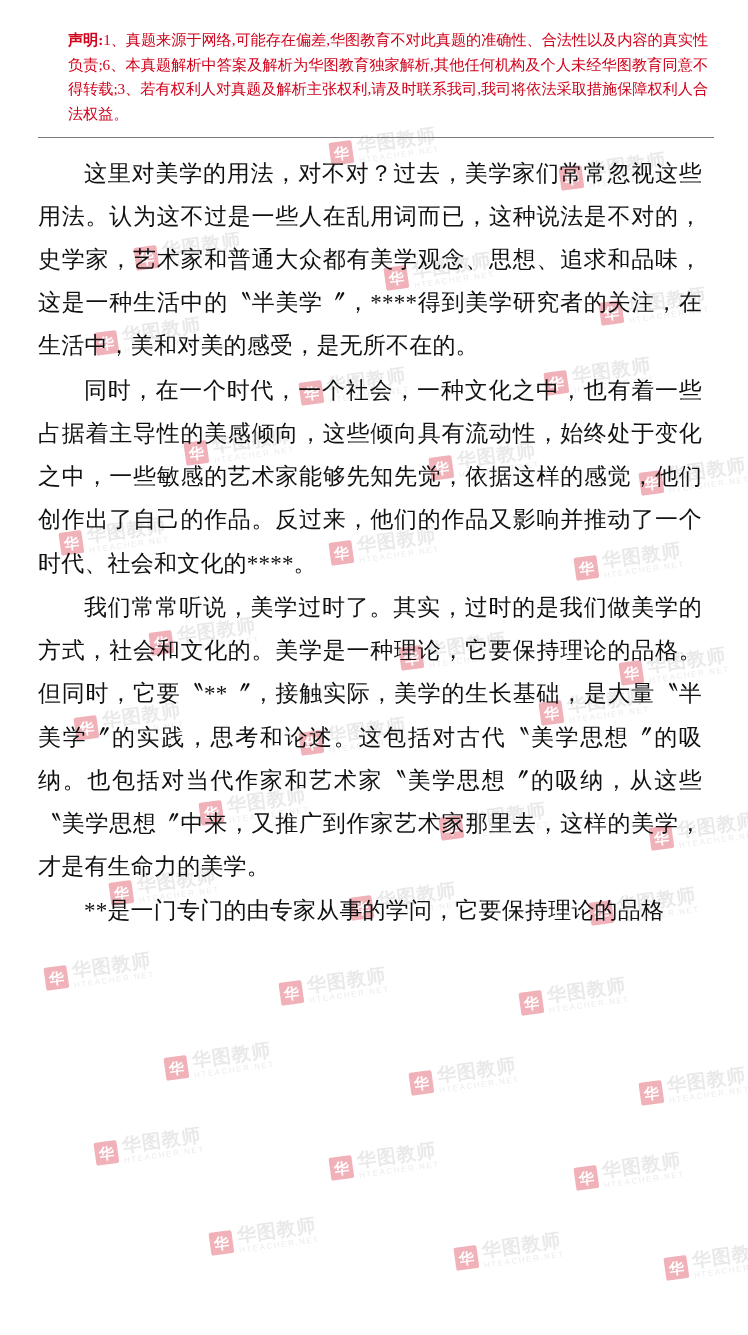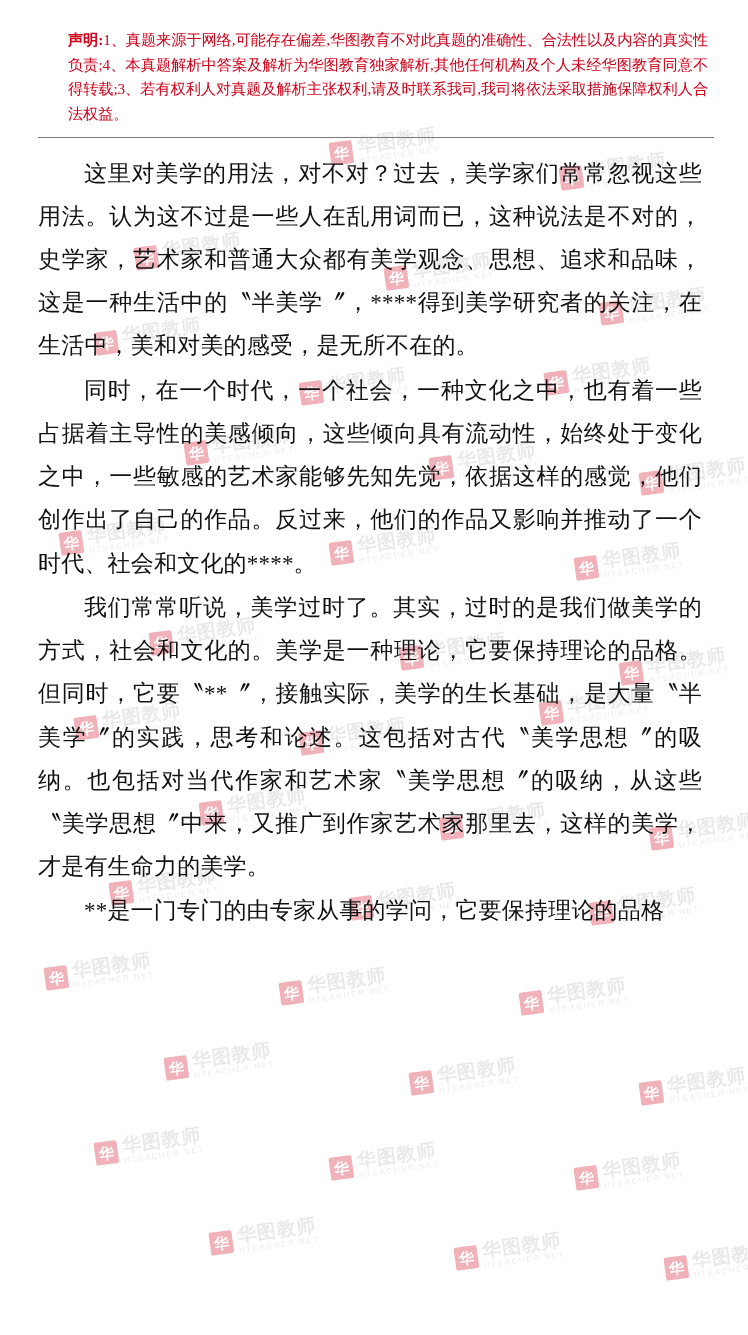--- a/index.html
+++ b/index.html
@@ -382,21 +382,21 @@
       <div class="wm" style="left: 665px; top: 1255px;">
         <div class="mark">华</div>
         <div class="txt">
           <div class="cn">华图教师</div>
           <div class="en">HTEACHER.NET</div>
         </div>
       </div>
     </div>
 
   <div class="disclaimer">
-    <span class="lead">声明:</span><span>1、真题来源于网络,可能存在偏差,华图教育不对此真题的准确性、合法性以及内容的真实性负责;4、本真题解析中答案及解析为华图教育独家解析,其他任何机构及个人未经华图教育同意不得转载;3、若有权利人对真题及解析主张权利,请及时联系我司,我司将依法采取措施保障权利人合法权益。</span>
+    <span class="lead">声明:</span><span>1、真题来源于网络,可能存在偏差,华图教育不对此真题的准确性、合法性以及内容的真实性负责;6、本真题解析中答案及解析为华图教育独家解析,其他任何机构及个人未经华图教育同意不得转载;3、若有权利人对真题及解析主张权利,请及时联系我司,我司将依法采取措施保障权利人合法权益。</span>
   </div>
 
   <hr class="rule">
 
   <div class="body-text">
     <p>这里对美学的用法，对不对？过去，美学家们常常忽视这些用法。认为这不过是一些人在乱用词而已，这种说法是不对的，史学家，艺术家和普通大众都有美学观念、思想、追求和品味，这是一种生活中的〝半美学〞，****得到美学研究者的关注，在生活中，美和对美的感受，是无所不在的。</p>
     <p>同时，在一个时代，一个社会，一种文化之中，也有着一些占据着主导性的美感倾向，这些倾向具有流动性，始终处于变化之中，一些敏感的艺术家能够先知先觉，依据这样的感觉，他们创作出了自己的作品。反过来，他们的作品又影响并推动了一个时代、社会和文化的****。</p>
     <p>我们常常听说，美学过时了。其实，过时的是我们做美学的方式，社会和文化的。美学是一种理论，它要保持理论的品格。但同时，它要〝**〞，接触实际，美学的生长基础，是大量〝半美学〞的实践，思考和论述。这包括对古代〝美学思想〞的吸纳。也包括对当代作家和艺术家〝美学思想〞的吸纳，从这些〝美学思想〞中来，又推广到作家艺术家那里去，这样的美学，才是有生命力的美学。</p>
     <p>**是一门专门的由专家从事的学问，它要保持理论的品格</p>
   </div>

